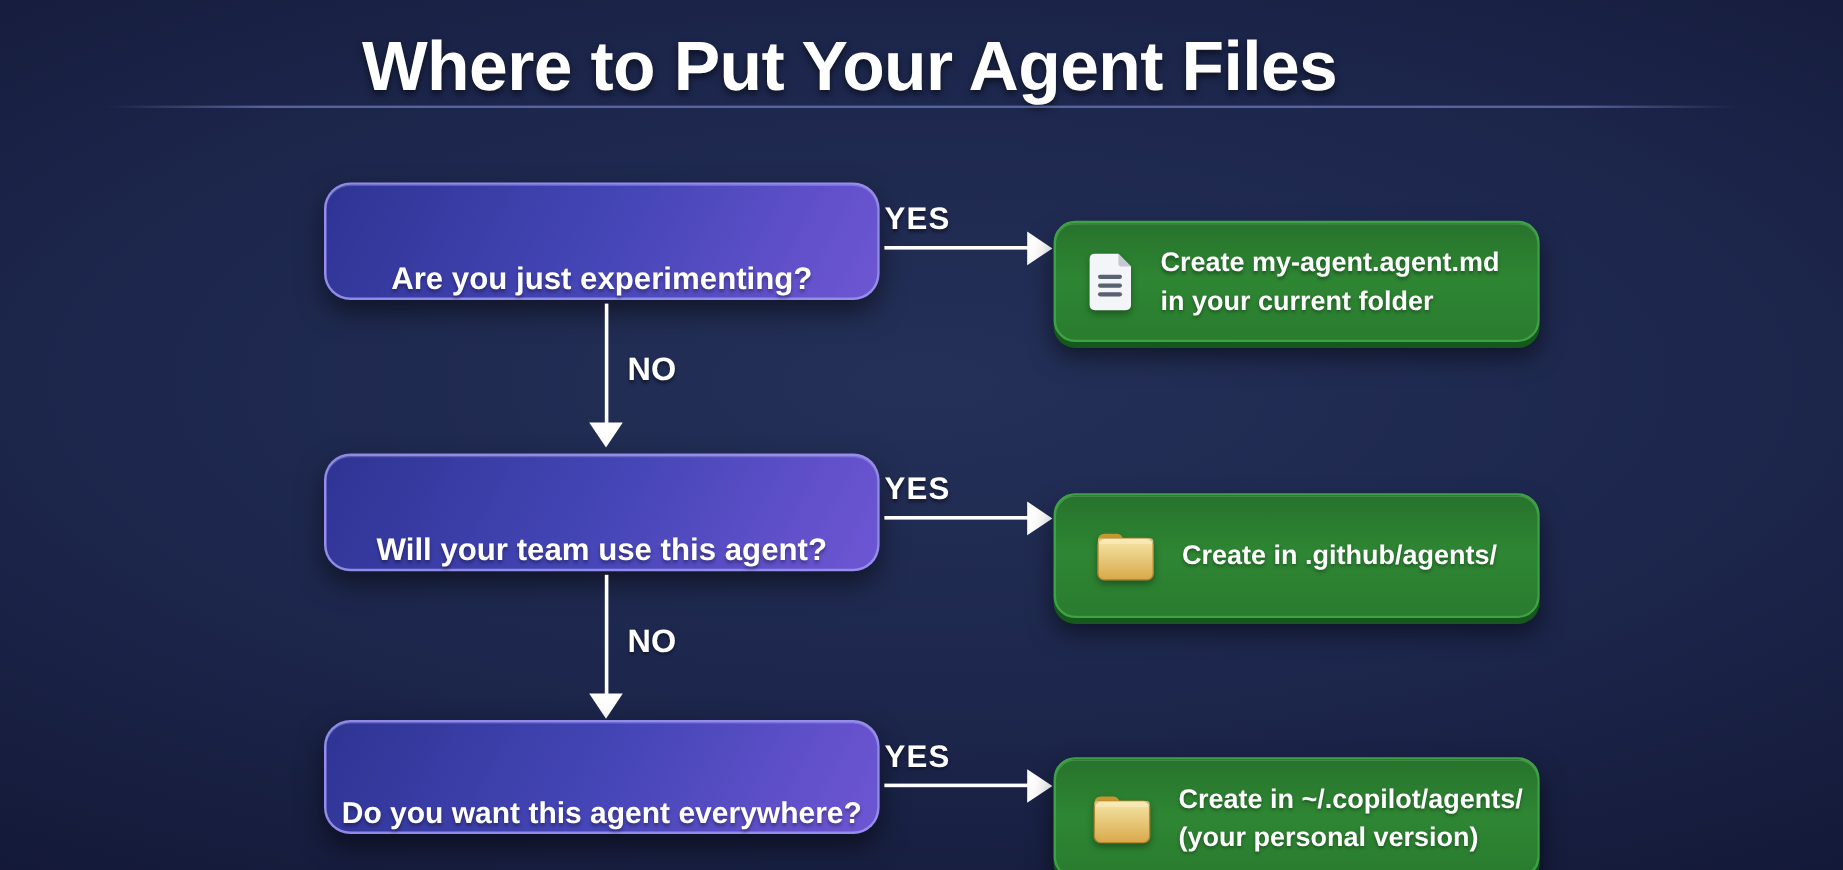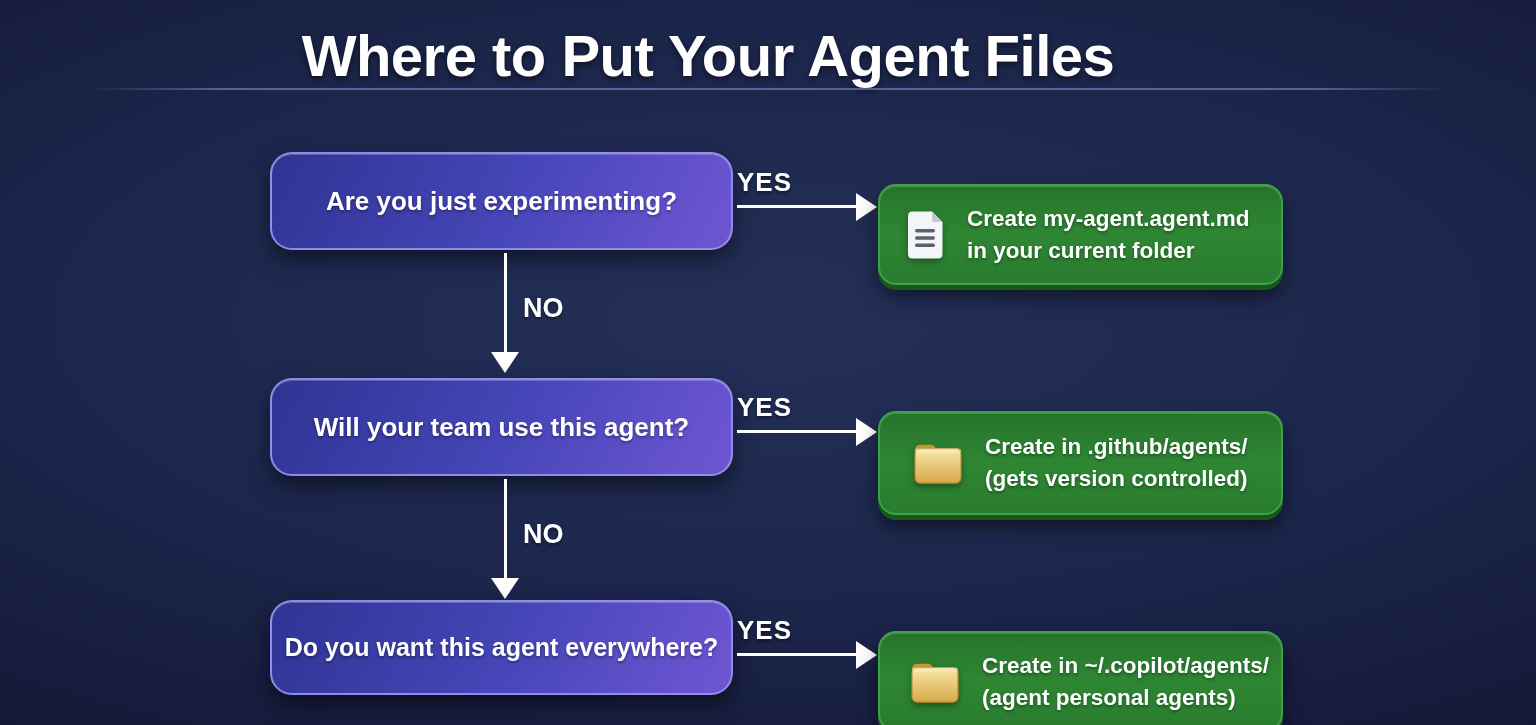--- a/index.html
+++ b/index.html
@@ -22,21 +22,21 @@
   }
   .divider {
     position:absolute; top:88px; left:88px; width:1360px; height:2px;
     background:linear-gradient(90deg,
       rgba(130,145,215,0) 0%, rgba(135,150,220,.55) 10%,
       rgba(135,150,220,.55) 90%, rgba(130,145,215,0) 100%);
   }
   
   .qbox {
     position:absolute; left:270px; width:463px; height:98px;
-    display:flex; align-items:center; justify-content:center;
+    display:flex; align-items:flex-end; justify-content:center;
     border-radius:22px;
     border:2px solid rgba(153,147,240,.9);
     background:linear-gradient(118deg, #2e3493 0%, #4646b8 52%, #6f56d3 100%);
     box-shadow:0 10px 22px rgba(0,0,0,.5), inset 0 1px 0 rgba(255,255,255,.2);
     color:#fff; font-size:26px; font-weight:bold; white-space:nowrap;
     text-shadow:0 2px 3px rgba(0,0,0,.35);
   }
   .qbox.r1 { top:152px; }
   .qbox.r2 { top:378px; }
   .qbox.r3 { top:600px; height:95px; font-size:25px; }
@@ -153,21 +153,20 @@
             <stop offset="1" stop-color="#d8a94a"></stop>
           </linearGradient>
         </defs>
         <path d="M4 12 Q4 6 10 6 L20 6 Q24 6 25.5 9.5 L28 14 L4 14 Z" fill="#c8962f"></path>
         <rect x="4" y="10" width="48" height="36" rx="5.5" fill="url(#foldA)" stroke="#b5872e" stroke-width="1.2"></rect>
         <rect x="4" y="10" width="48" height="5" rx="2.5" fill="#f9efc4" opacity="0.55"></rect>
       </svg>
     </span>
     <span class="gtext">
       <span>Create in .github/agents/</span>
-      <span>(gets version controlled)</span>
     </span>
   </div>
 
   <div class="no-group n2">
     <span class="vline"></span>
     <span class="varrow"></span>
     <span class="no-label">NO</span>
   </div>
 
   <div class="qbox r3">
@@ -189,17 +188,17 @@
             <stop offset="1" stop-color="#d8a94a"></stop>
           </linearGradient>
         </defs>
         <path d="M4 12 Q4 6 10 6 L20 6 Q24 6 25.5 9.5 L28 14 L4 14 Z" fill="#c8962f"></path>
         <rect x="4" y="10" width="48" height="36" rx="5.5" fill="url(#foldB)" stroke="#b5872e" stroke-width="1.2"></rect>
         <rect x="4" y="10" width="48" height="5" rx="2.5" fill="#f9efc4" opacity="0.55"></rect>
       </svg>
     </span>
     <span class="gtext">
       <span>Create in ~/.copilot/agents/</span>
-      <span>(agent personal agents)</span>
+      <span>(your personal version)</span>
     </span>
   </div>
 
 </div>
 
 </body></html>

